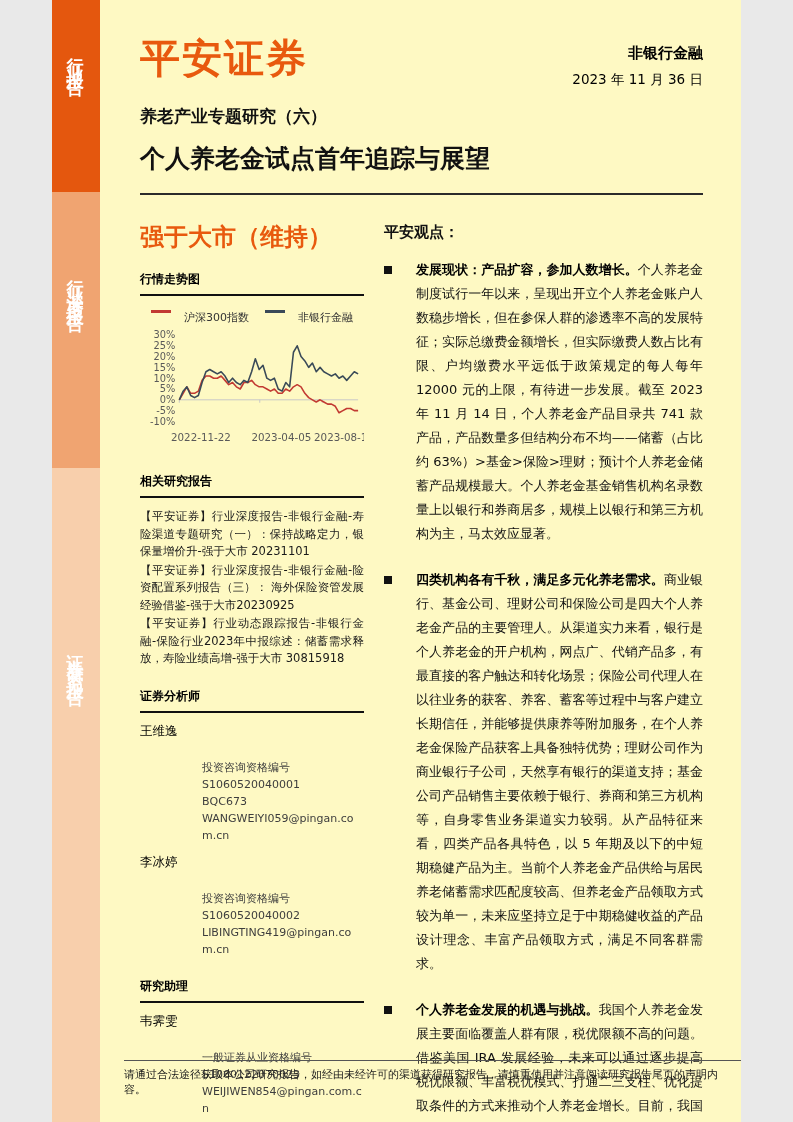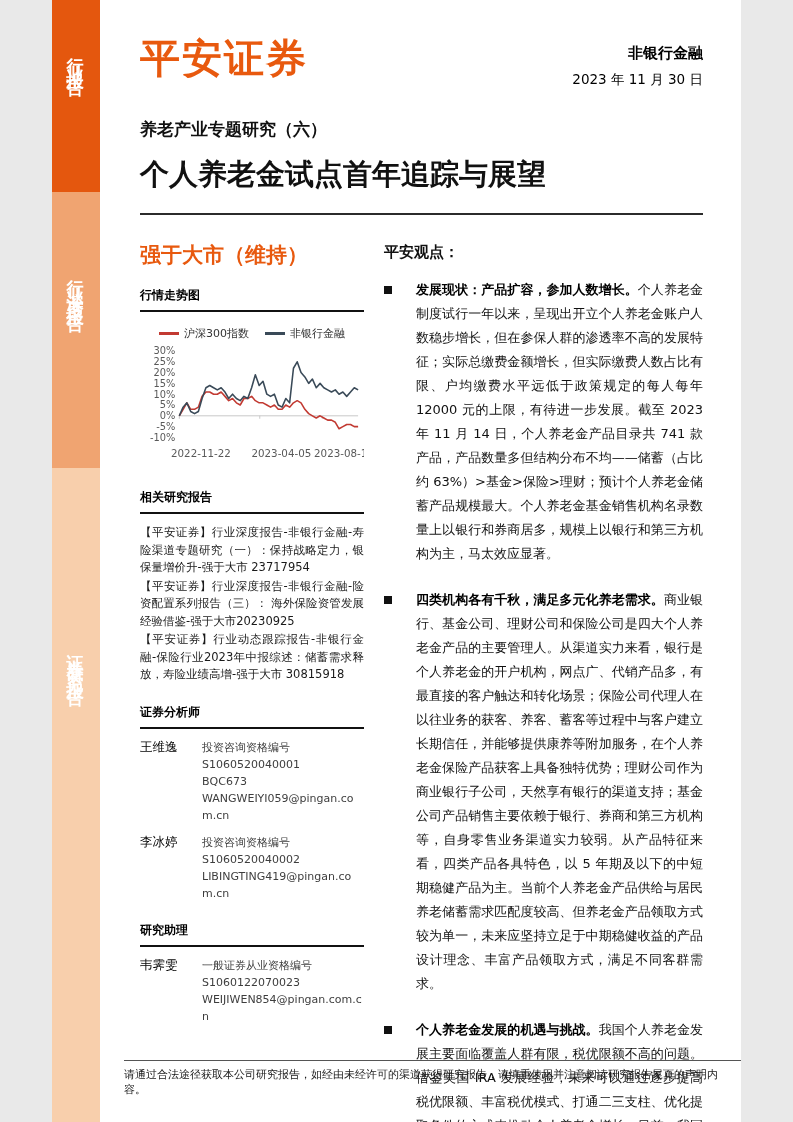--- a/index.html
+++ b/index.html
@@ -1,18 +1,18 @@
 <!DOCTYPE html>
 <html><head>
 <meta charset="utf-8">
 <style>
   html,body { margin:0; padding:0; background:#e9e9e9; }
   .page {
     position:relative; width:689px; height:1122px; margin:0 auto;
-    background:#ffffff; overflow:hidden;
+    background:#fef9c3; overflow:hidden;
     font-family:"DejaVu Sans","Liberation Sans",sans-serif;
     color:#111;
   }
   
   .sidebar { position:absolute; left:0; top:0; width:48px; height:1122px; }
   .seg { position:absolute; left:0; width:48px; display:flex; justify-content:center; }
   .seg-label {
     writing-mode:vertical-rl; text-orientation:upright;
     color:#ffffff; font-weight:bold; font-size:17px; letter-spacing:7px;
   }
@@ -23,43 +23,43 @@
   .seg2 .seg-label { margin-top:74px; }
   .seg3 .seg-label { margin-top:172px; }
 
   
   .main { position:absolute; left:48px; top:0; right:0; padding:0 38px 0 40px; }
   .header-row { display:flex; justify-content:space-between; align-items:flex-start; margin-top:36px; }
   .logo { font-size:40px; font-weight:bold; letter-spacing:2px; line-height:1.1; }
   .header-meta { text-align:right; margin-top:8px; }
   .industry { font-weight:bold; font-size:15px; color:#000; }
   .report-date { font-size:13.5px; margin-top:8px; color:#000; }
-  .series-title { font-size:17px; font-weight:bold; margin-top:29px; }
-  .report-title { font-size:29px; font-weight:bold; margin-top:14px; }
+  .series-title { font-size:17px; font-weight:bold; margin-top:16px; }
+  .report-title { font-size:25px; font-weight:bold; margin-top:14px; }
   .title-rule { border:none; border-top:2px solid #2b2b2b; margin:18px 0 0 0; }
 
   .columns { display:flex; margin-top:16px; }
   .col-left { width:224px; flex:none; }
   .col-right { flex:1; margin-left:20px; }
 
   
-  .rating { font-size:21px; font-weight:bold; margin:10px 0 18px 0; }
+  .rating { font-size:24px; font-weight:bold; margin:10px 0 18px 0; }
   .sec-head {
     font-size:12px; font-weight:bold; color:#000;
     border-bottom:2px solid #111; padding-bottom:6px; margin-top:20px;
   }
   .legend { display:flex; justify-content:center; gap:16px; margin-top:14px; font-size:11px; color:#333; align-items:center;}
-  .legend-item { display:flex; align-items:center; gap:5px; }
+  .legend-item { display:flex; gap:13px; }
   .swatch { width:20px; height:3px; display:inline-block; }
   .chart-wrap { margin-top:4px;text-align:center; }
   .related-list { margin-top:10px; font-size:11.5px; line-height:17.5px; color:#1a1a1a; text-align:justify; }
   .related-item { margin-bottom:1px; }
   .person-row { display:flex; margin-top:10px; }
   .person-name { width:62px; flex:none; font-size:12.5px; font-weight:normal; color:#000; }
-  .person-lines { font-size:11px; line-height:17px; color:#3d3d3d; word-break:break-all; }
+  .person-lines { font-size:11px; line-height:17px; color:#3d3d3d; word-break:break-all;margin-top:36px; }
 
   
   .vp-title { font-size:15px; font-weight:bold; margin-top:12px; }
   .bullets { margin-top:16px; }
   .bullet { display:flex; margin-bottom:22px; }
   .marker { width:8px; height:8px; background:#111; margin-top:8px; flex:none; }
   .bullet-text { margin-left:24px; font-size:13px; line-height:24px; text-align:justify; color:#111; }
   .bullet-text b { color:#000; }
 
   
@@ -85,21 +85,21 @@
       <span class="seg-label">证券研究报告</span>
     </div>
   </div>
 
   <div class="main">
 
     <div class="header-row">
       <div class="logo" style="color: rgb(232, 89, 14);">平安证券</div>
       <div class="header-meta">
         <div class="industry">非银行金融</div>
-        <div class="report-date">2023 年 11 月 30 日</div>
+        <div class="report-date">2023 年 11 月 36 日</div>
       </div>
     </div>
     <div class="series-title">养老产业专题研究（六）</div>
     <div class="report-title">个人养老金试点首年追踪与展望</div>
     <hr class="title-rule">
 
     <div class="columns">
 
       <div class="col-left">
         <div class="rating" style="color: rgb(232, 89, 14);">强于大市（维持）</div>
@@ -133,21 +133,21 @@
               <text x="143.9" y="114" text-anchor="middle" font-size="10.5" fill="#595959">2023-04-05</text>
               <line x1="185.6" y1="72" x2="185.6" y2="75" stroke="#c8c8c8" stroke-width="1"></line>
               <text x="207.6" y="114" text-anchor="middle" font-size="10.5" fill="#595959">2023-08-17</text>
               <polyline points="40.0,72.0 43.9,65.4 47.7,58.8 51.6,65.4 55.5,65.4 59.4,63.2 63.2,52.2 67.1,47.8 71.0,47.8 74.9,50.0 78.7,50.0 82.6,47.8 86.5,52.2 90.3,56.6 94.2,54.4 98.1,58.8 102.0,61.0 105.8,54.4 109.7,54.4 113.6,52.2 117.4,56.6 121.3,58.8 125.2,58.8 129.1,61.0 132.9,63.2 136.8,61.0 140.7,65.4 144.6,65.4 148.4,61.0 152.3,63.2 156.2,58.8 160.0,56.6 163.9,58.8 167.8,65.4 171.7,69.8 175.5,72.0 179.4,74.2 183.3,72.0 187.1,74.2 191.0,76.4 194.9,76.4 198.8,78.6 202.6,85.2 206.5,83.0 210.4,80.8 214.3,80.8 218.1,83.0 222.0,83.0" fill="none" stroke="#C23A32" stroke-width="1.6" stroke-linejoin="round"></polyline>
               <polyline points="40.0,72.0 43.9,63.2 47.7,58.8 51.6,67.6 55.5,69.8 59.4,67.6 63.2,54.4 67.1,43.4 71.0,41.2 74.9,43.4 78.7,45.6 82.6,43.4 86.5,47.8 90.3,54.4 94.2,50.0 98.1,54.4 102.0,56.6 105.8,52.2 109.7,54.4 113.6,43.4 117.4,30.2 121.3,41.2 125.2,36.8 129.1,50.0 132.9,52.2 136.8,50.0 140.7,61.0 144.6,63.2 148.4,54.4 152.3,58.8 156.2,23.6 160.0,17.0 163.9,28.0 167.8,32.4 171.7,39.0 175.5,34.6 179.4,43.4 183.3,39.0 187.1,43.4 191.0,45.6 194.9,47.8 198.8,45.6 202.6,50.0 206.5,47.8 210.4,52.2 214.3,47.8 218.1,43.4 222.0,45.6" fill="none" stroke="#3A4A58" stroke-width="1.6" stroke-linejoin="round"></polyline>
             </svg>
         </div>
 
         <div class="sec-head">相关研究报告</div>
         <div class="related-list">
-          <div class="related-item">【平安证券】行业深度报告-非银行金融-寿险渠道专题研究（一）：保持战略定力，银保量增价升-强于大市 23717954</div>
+          <div class="related-item">【平安证券】行业深度报告-非银行金融-寿险渠道专题研究（一）：保持战略定力，银保量增价升-强于大市 20231101</div>
           <div class="related-item">【平安证券】行业深度报告-非银行金融-险资配置系列报告（三）： 海外保险资管发展经验借鉴-强于大市20230925</div>
           <div class="related-item">【平安证券】行业动态跟踪报告-非银行金融-保险行业2023年中报综述：储蓄需求释放，寿险业绩高增-强于大市 30815918</div>
         </div>
 
         <div class="sec-head">证券分析师</div>
         <div class="person-row">
           <div class="person-name">王维逸</div>
           <div class="person-lines">
             <div>投资咨询资格编号</div>
             <div>S1060520040001</div>

